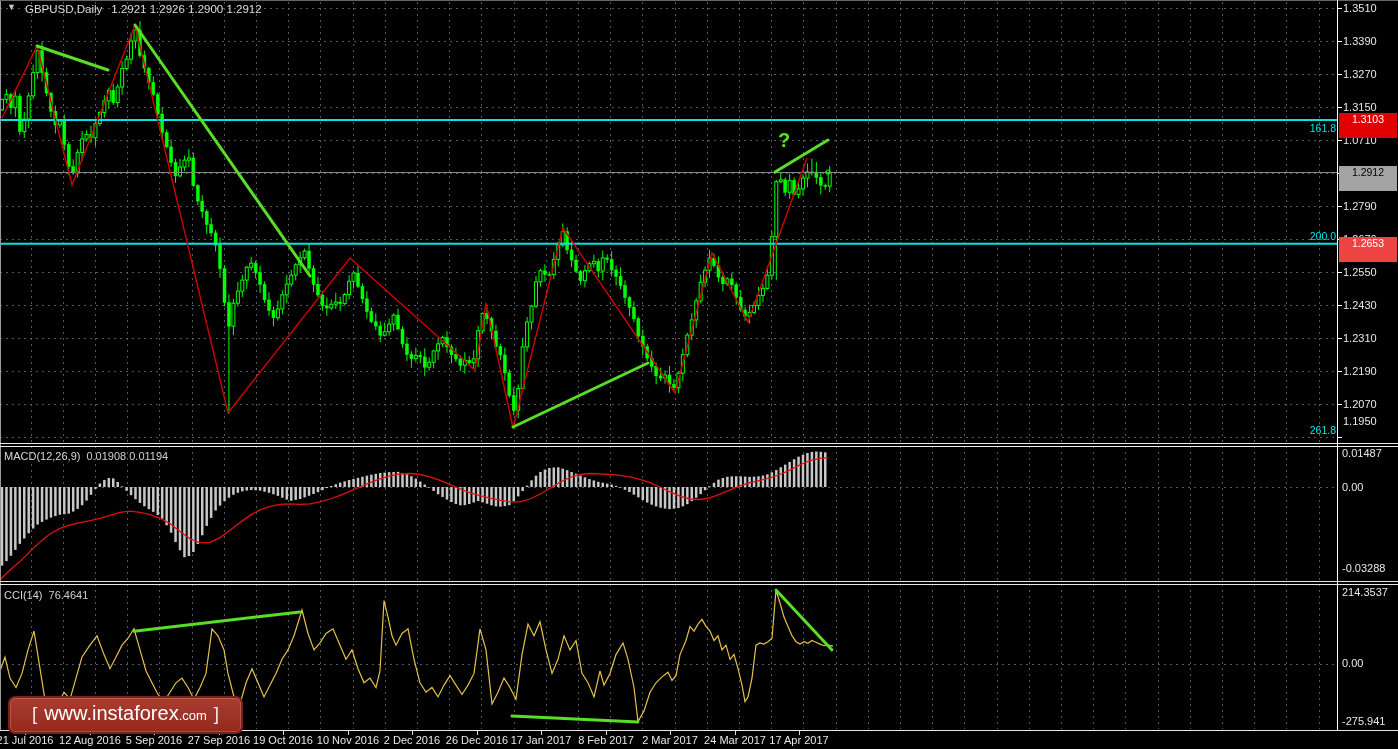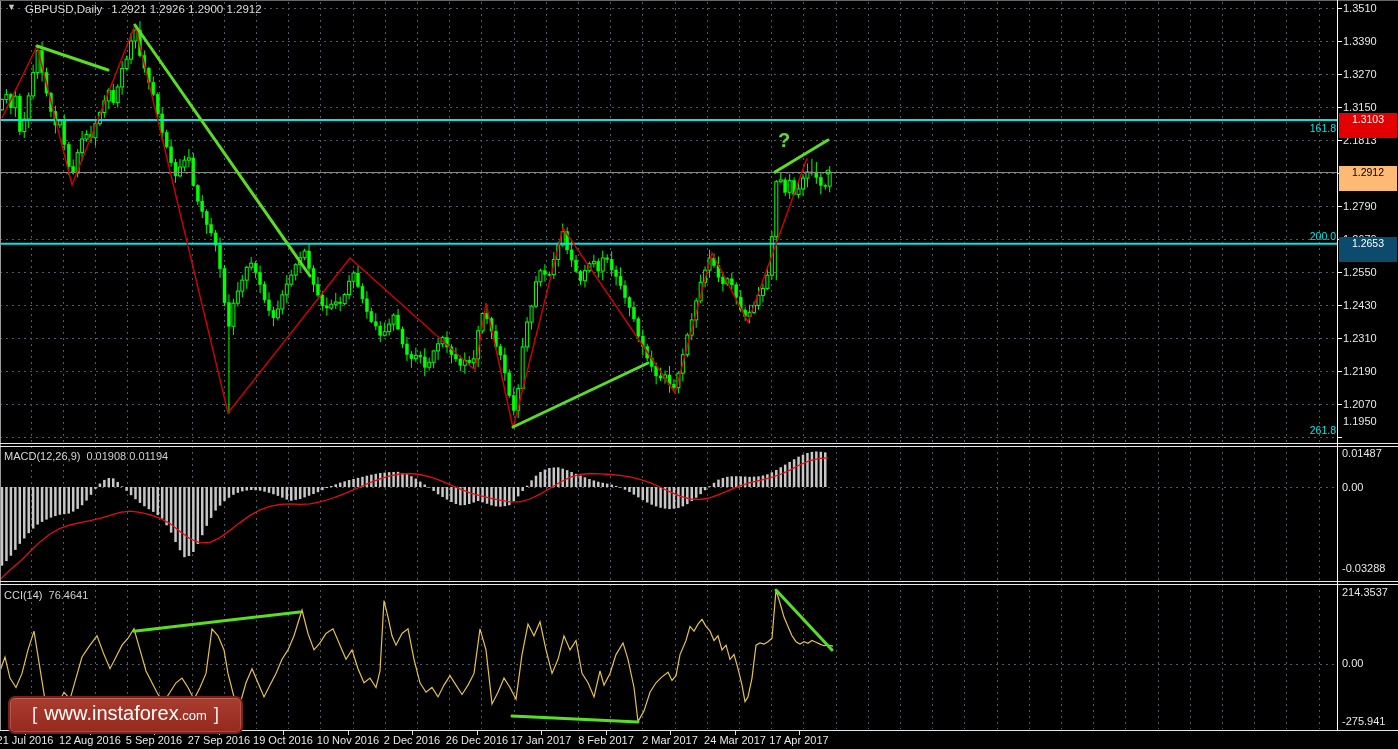--- a/index.html
+++ b/index.html
@@ -14,22 +14,22 @@
   #macd-title{position:absolute;left:4px;top:450px;font-size:11px;color:#d8d8d8;white-space:nowrap;}
   #cci-title{position:absolute;left:4px;top:589px;font-size:11px;color:#d8d8d8;white-space:nowrap;}
   #macd-title .vals,#cci-title .vals{margin-left:6px;color:#cfcfcf;}
   .fib{position:absolute;color:#00e5e5;font-size:10.5px;transform:translateX(-100%);white-space:nowrap;}
   #fib1{left:1336px;top:122px;}
   #fib2{left:1336px;top:230px;}
   #fib3{left:1336px;top:424px;}
   .badge{position:absolute;left:1339px;width:58px;height:25px;font-size:10.5px;line-height:13px;
          text-align:center;z-index:4;}
   #badge-161{top:113px;background:#e30000;color:#fff;}
-  #badge-cur{top:166px;background:#fdba74;color:#000;}
-  #badge-200{top:237px;background:#0c4a6e;color:#fff;}
+  #badge-cur{top:166px;background:#a3a3a3;color:#000;}
+  #badge-200{top:237px;background:#ef4444;color:#fff;}
   #qmark{position:absolute;left:778px;top:129px;color:#5ade28;font-size:20px;font-weight:bold;z-index:3;}
   #logo{position:absolute;left:8px;top:696px;width:231px;height:34px;z-index:6;
         background:linear-gradient(#a83d30,#96291f);border:2px solid #7c211a;border-radius:7px;
         box-shadow:inset 0 0 0 1px rgba(255,255,255,.18);
         display:flex;align-items:baseline;justify-content:center;color:#fff;
         font-size:20px;line-height:30px;}
   #logo .br{font-size:19px;font-weight:300;padding:0 7px;color:#f2e8e8;}
   #logo .suffix{font-size:13px;}
 </style>
 </head>
@@ -746,21 +746,21 @@
     <span class="main">www.instaforex</span>
       <span class="suffix">.com</span>
     <span class="br">]</span>
   </div>
 
   <div id="labels-layer">
       <div class="lbl" style="left: 1343px; top: 2px;">1.3510</div>
       <div class="lbl" style="left: 1343px; top: 35px;">1.3390</div>
       <div class="lbl" style="left: 1343px; top: 68px;">1.3270</div>
       <div class="lbl" style="left: 1343px; top: 101px;">1.3150</div>
-      <div class="lbl" style="left: 1343px; top: 134px;">2.1813</div>
+      <div class="lbl" style="left: 1343px; top: 134px;">1.0710</div>
       <div class="lbl" style="left: 1343px; top: 200px;">1.2790</div>
       <div class="lbl" style="left: 1343px; top: 233px;">1.2670</div>
       <div class="lbl" style="left: 1343px; top: 266px;">1.2550</div>
       <div class="lbl" style="left: 1343px; top: 299px;">1.2430</div>
       <div class="lbl" style="left: 1343px; top: 332px;">1.2310</div>
       <div class="lbl" style="left: 1343px; top: 365px;">1.2190</div>
       <div class="lbl" style="left: 1343px; top: 398px;">1.2070</div>
       <div class="lbl" style="left: 1343px; top: 415px;">1.1950</div>
       <div class="lbl date-lbl" style="left: 25px;">21 Jul 2016</div>
       <div class="lbl date-lbl" style="left: 90px;">12 Aug 2016</div>

